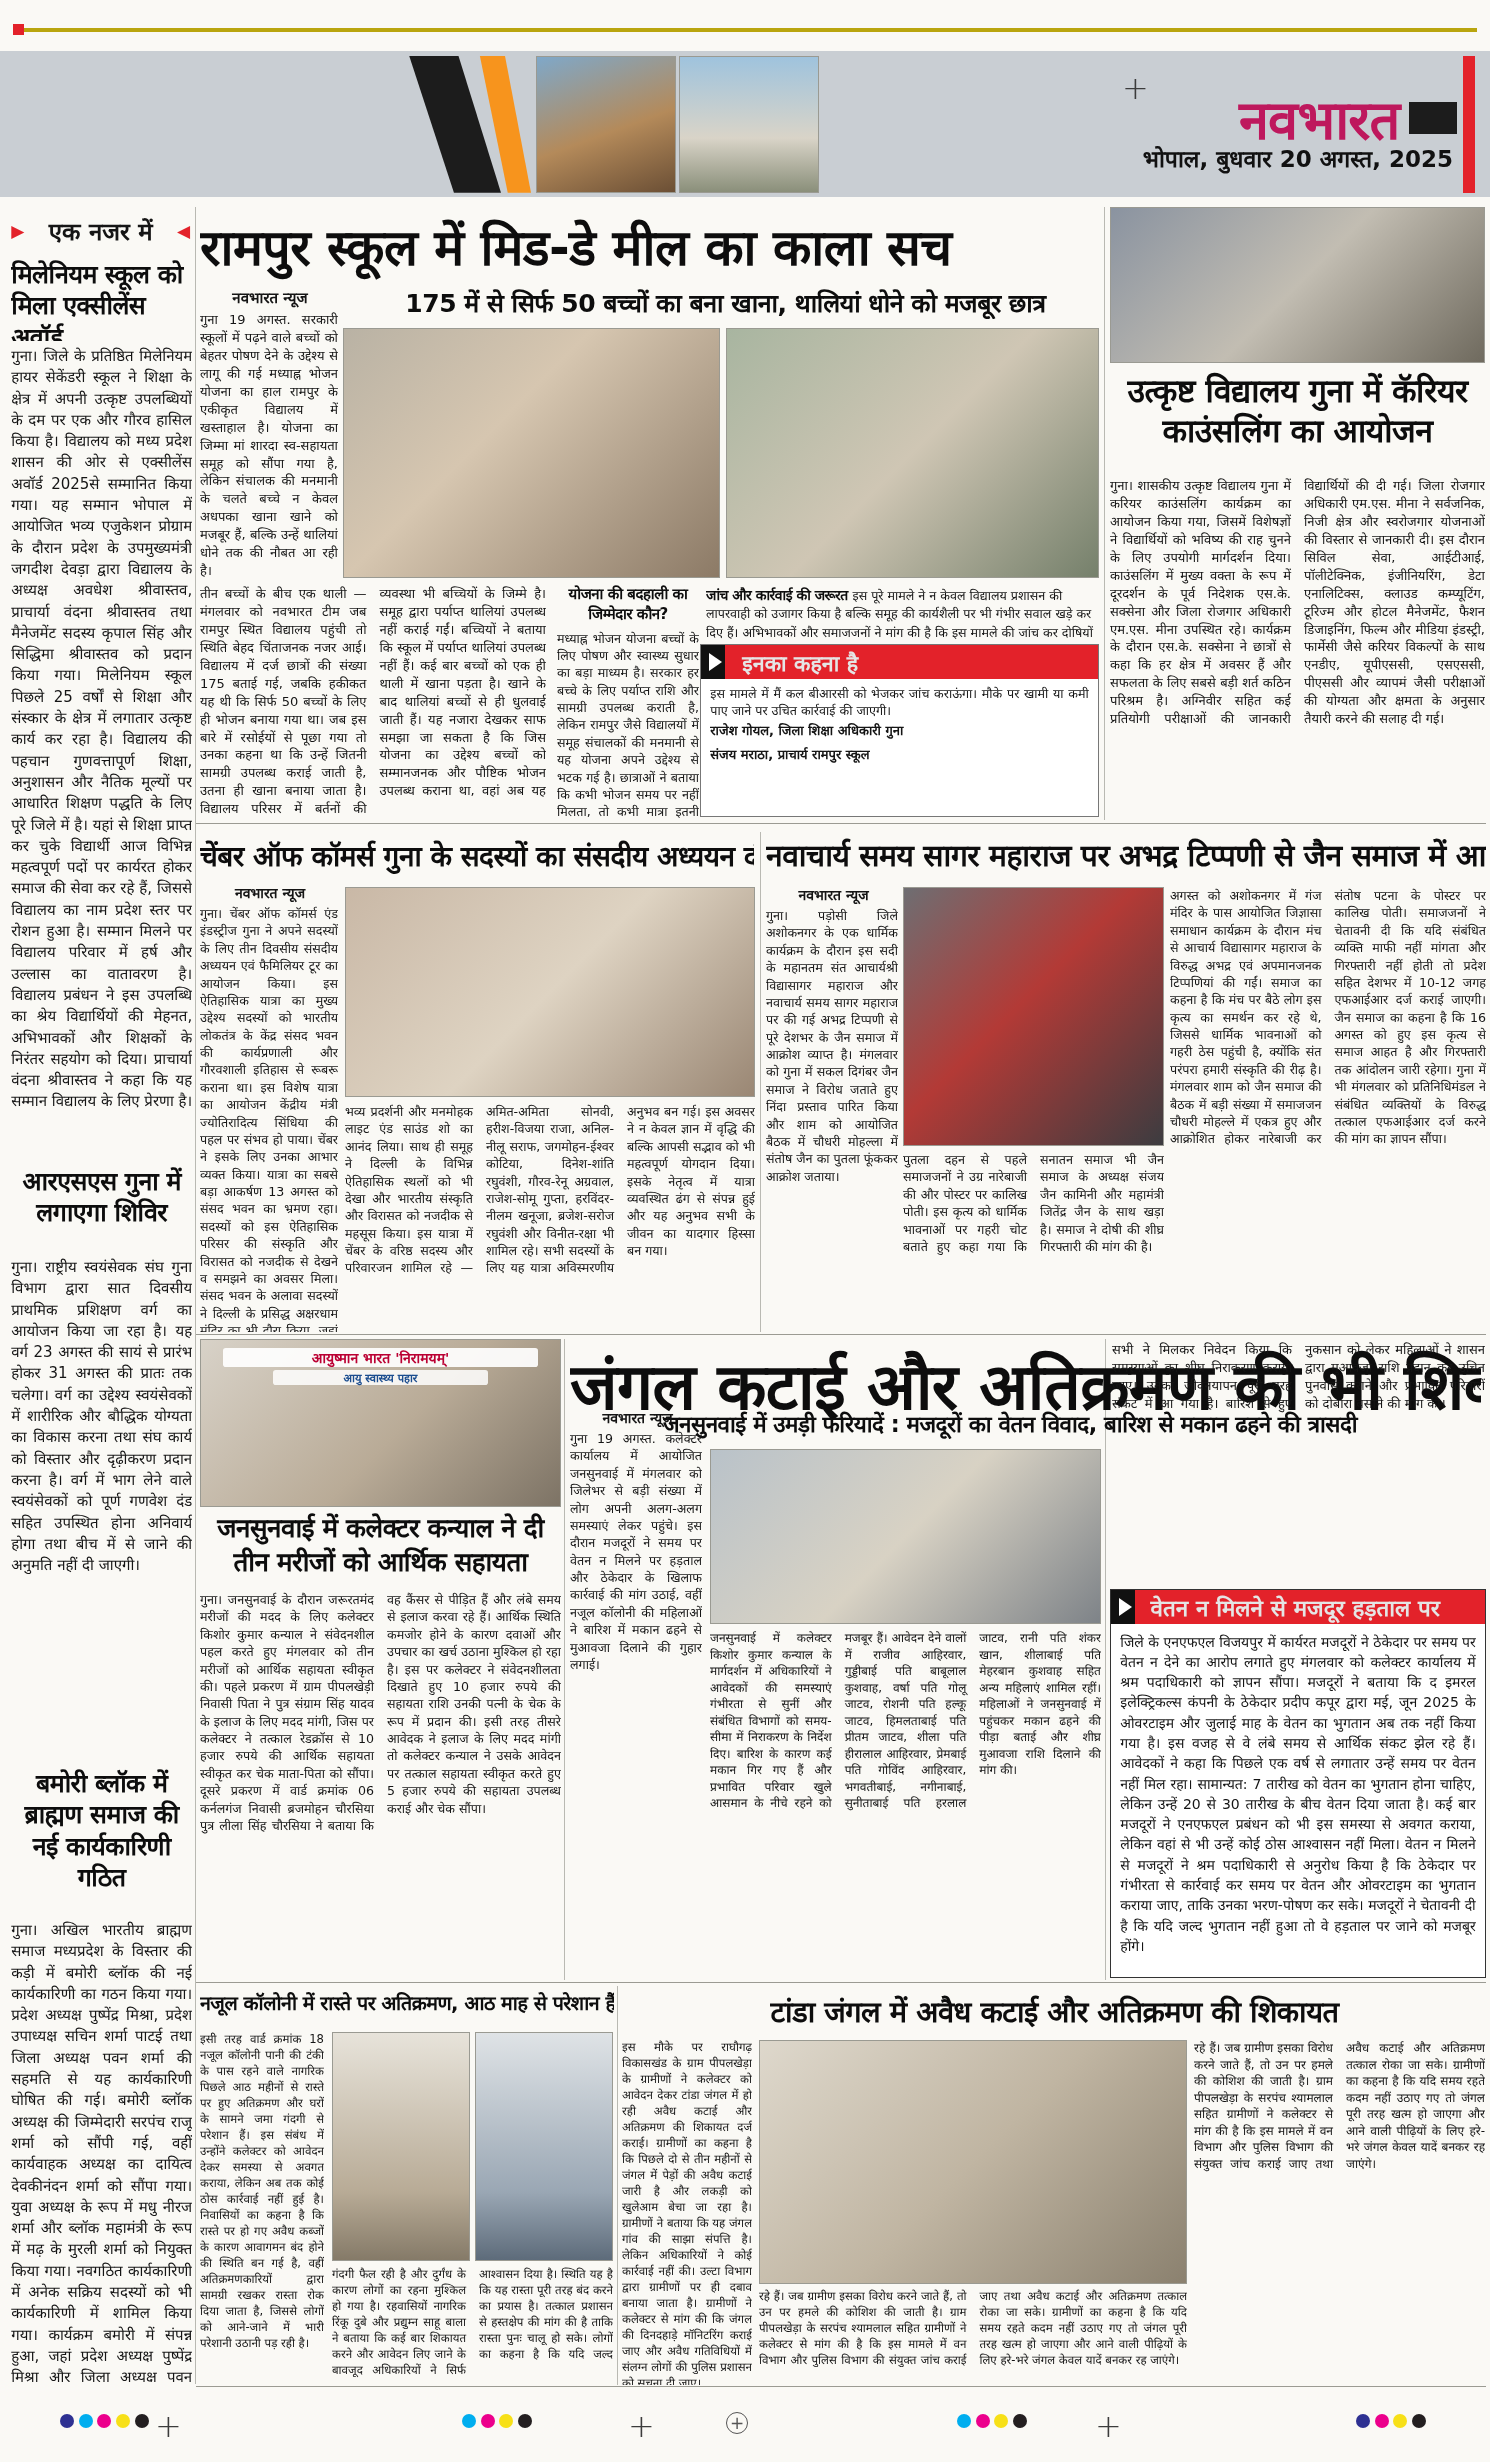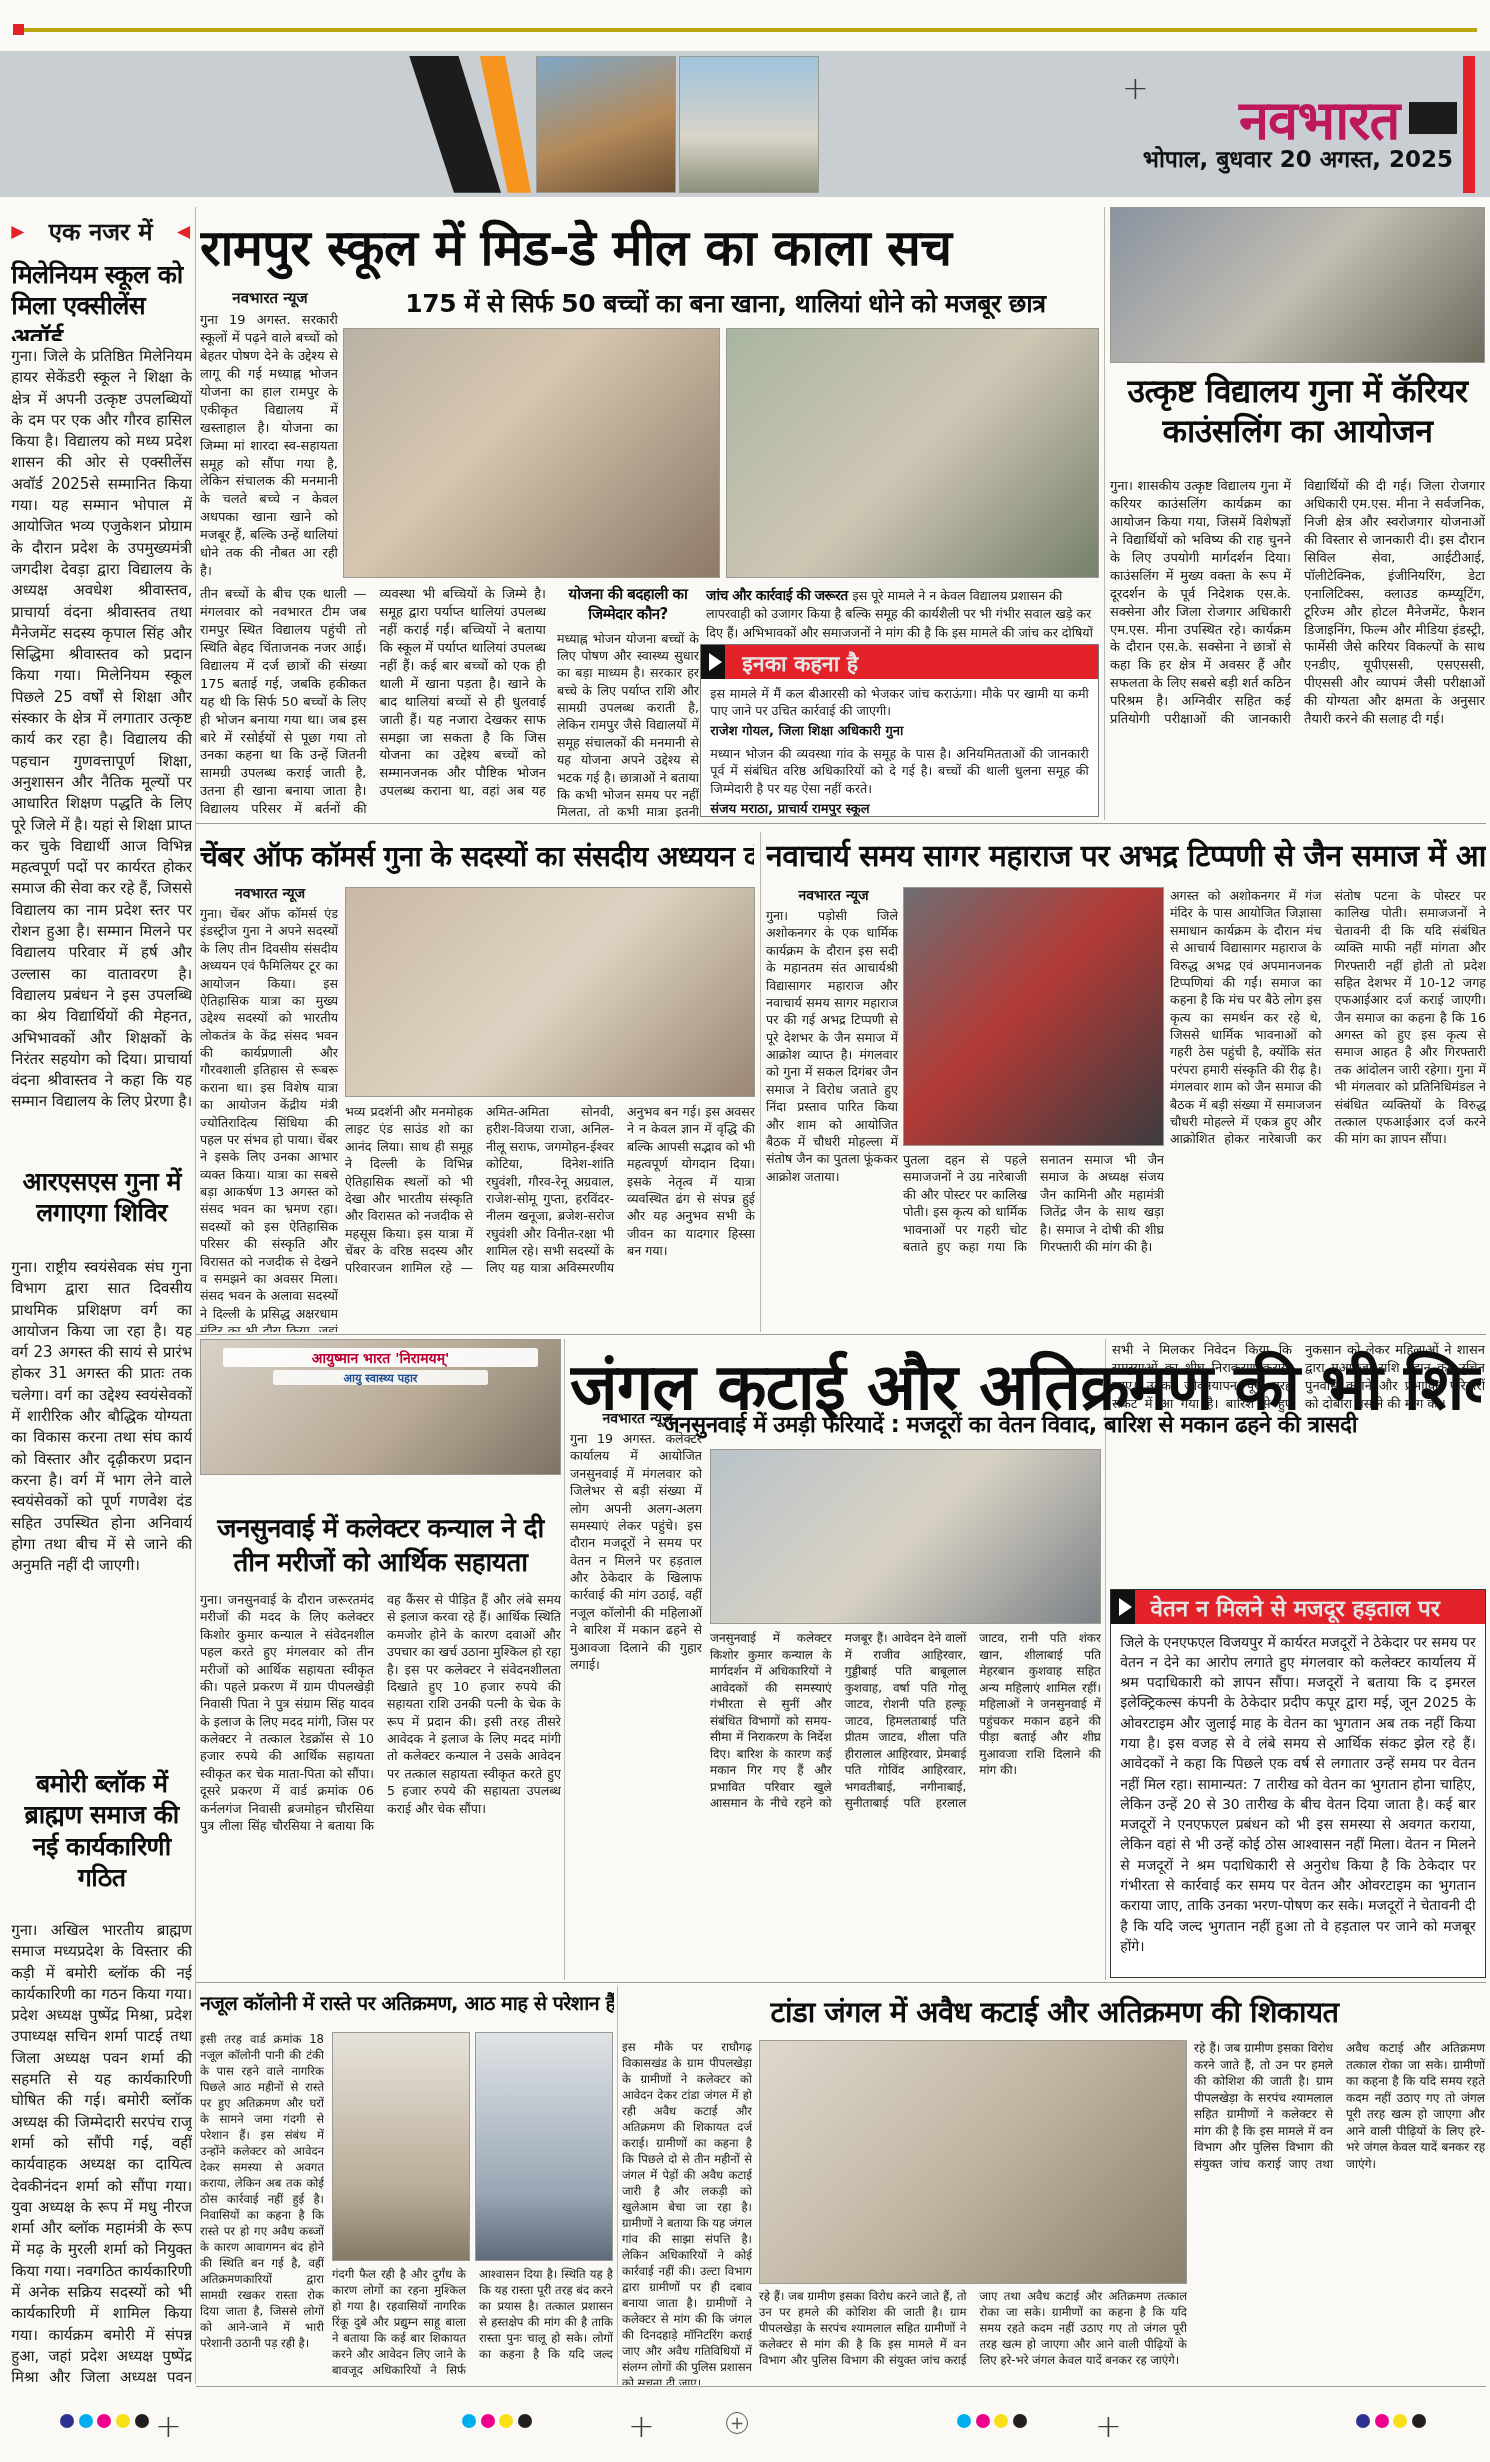--- a/index.html
+++ b/index.html
@@ -84,21 +84,20 @@
   <span class="hl" style="font-size:14px;">जांच और कार्रवाई की जरूरत</span>
   <span class="btext" style="font-size:12.6px;">इस पूरे मामले ने न केवल विद्यालय प्रशासन की लापरवाही को उजागर किया है बल्कि समूह की कार्यशैली पर भी गंभीर सवाल खड़े कर दिए हैं। अभिभावकों और समाजजनों ने मांग की है कि इस मामले की जांच कर दोषियों पर सख्त कार्रवाई की जाए, ताकि बच्चों का भविष्य और स्वास्थ्य सुरक्षित रह सके।</span>
 </div>
 <div class="abs" style="left:700px;top:644px;width:399px;height:173px;border:0.9px solid #777;background:#fff;overflow:hidden;">
   <div class="ribbon" style="height:34px;font-size:21.4px;">
     <span style="padding-left:9.3px;">इनका कहना है</span>
   </div>
   <div style="padding:5.6px 9.3px 0 9.3px;">
     <div class="btext" style="font-size:12.6px;">इस मामले में मैं कल बीआरसी को भेजकर जांच कराऊंगा। मौके पर खामी या कमी पाए जाने पर उचित कार्रवाई की जाएगी।</div>
     <div class="quote-author">राजेश गोयल, जिला शिक्षा अधिकारी गुना</div>
-    <div class="btext" style="font-size:12.6px;">मध्यान भोजन की व्यवस्था गांव के समूह के पास है। अनियमितताओं की जानकारी पूर्व में संबंधित वरिष्ठ अधिकारियों को दे गई है। बच्चों की थाली धुलना समूह की जिम्मेदारी है पर यह ऐसा नहीं करते।</div>
     <div class="quote-author">संजय मराठा, प्राचार्य रामपुर स्कूल</div>
   </div>
 </div>
 
 <div class="abs photo" style="left:1110px;top:207px;width:375px;height:156px;background:linear-gradient(135deg,#8a93a0,#c2bdb2 50%,#6f6a5e 100%);"></div>
 <div class="abs hl center" style="left:1110px;top:371px;width:375px;height:97px;font-size:32px;line-height:1.25;overflow:hidden;">उत्कृष्ट विद्यालय गुना में कॅरियर काउंसलिंग का आयोजन</div>
 <div class="abs btext cols2" style="left:1110px;top:477px;width:375px;height:341px;font-size:13px;">गुना। शासकीय उत्कृष्ट विद्यालय गुना में करियर काउंसलिंग कार्यक्रम का आयोजन किया गया, जिसमें विशेषज्ञों ने विद्यार्थियों को भविष्य की राह चुनने के लिए उपयोगी मार्गदर्शन दिया। काउंसलिंग में मुख्य वक्ता के रूप में दूरदर्शन के पूर्व निदेशक एस.के. सक्सेना और जिला रोजगार अधिकारी एम.एस. मीना उपस्थित रहे। कार्यक्रम के दौरान एस.के. सक्सेना ने छात्रों से कहा कि हर क्षेत्र में अवसर हैं और सफलता के लिए सबसे बड़ी शर्त कठिन परिश्रम है। अग्निवीर सहित कई प्रतियोगी परीक्षाओं की जानकारी विद्यार्थियों की दी गई। जिला रोजगार अधिकारी एम.एस. मीना ने सर्वजनिक, निजी क्षेत्र और स्वरोजगार योजनाओं की विस्तार से जानकारी दी। इस दौरान सिविल सेवा, आईटीआई, पॉलीटेक्निक, इंजीनियरिंग, डेटा एनालिटिक्स, क्लाउड कम्प्यूटिंग, टूरिज्म और होटल मैनेजमेंट, फैशन डिजाइनिंग, फिल्म और मीडिया इंडस्ट्री, फार्मेसी जैसे करियर विकल्पों के साथ एनडीए, यूपीएससी, एसएससी, पीएससी और व्यापमं जैसी परीक्षाओं की योग्यता और क्षमता के अनुसार तैयारी करने की सलाह दी गई।</div>
 
 <div class="abs hl nowrap" style="left:200px;top:836px;width:554px;font-size:28px;">चेंबर ऑफ कॉमर्स गुना के सदस्यों का संसदीय अध्ययन दौरा</div>
 <div class="abs byline" style="left:200px;top:883px;width:140px;font-size:14px;">नवभारत न्यूज</div>
@@ -106,21 +105,21 @@
 <div class="abs photo" style="left:345px;top:887px;width:410px;height:210px;background:linear-gradient(135deg,#c9b8a6,#ded3c2 50%,#9a8774 100%);"></div>
 <div class="abs btext cols3" style="left:345px;top:1103px;width:410px;height:229px;font-size:12.6px;">भव्य प्रदर्शनी और मनमोहक लाइट एंड साउंड शो का आनंद लिया। साथ ही समूह ने दिल्ली के विभिन्न ऐतिहासिक स्थलों को भी देखा और भारतीय संस्कृति और विरासत को नजदीक से महसूस किया। इस यात्रा में चेंबर के वरिष्ठ सदस्य और परिवारजन शामिल रहे — अमित-अमिता सोनवी, हरीश-विजया राजा, अनिल-नीलू सराफ, जगमोहन-ईश्वर कोटिया, दिनेश-शांति रघुवंशी, गौरव-रेनू अग्रवाल, राजेश-सोमू गुप्ता, हरविंदर-नीलम खनूजा, ब्रजेश-सरोज रघुवंशी और विनीत-रक्षा भी शामिल रहे। सभी सदस्यों के लिए यह यात्रा अविस्मरणीय अनुभव बन गई। इस अवसर ने न केवल ज्ञान में वृद्धि की बल्कि आपसी सद्भाव को भी महत्वपूर्ण योगदान दिया। इसके नेतृत्व में यात्रा व्यवस्थित ढंग से संपन्न हुई और यह अनुभव सभी के जीवन का यादगार हिस्सा बन गया।</div>
 
 <div class="abs hl nowrap" style="left:766px;top:834px;width:720px;font-size:30px;text-align:center;">नवाचार्य समय सागर महाराज पर अभद्र टिप्पणी से जैन समाज में आक्रोश</div>
 <div class="abs byline" style="left:766px;top:885px;width:135px;font-size:14px;">नवभारत न्यूज</div>
 <div class="abs btext" style="left:766px;top:907px;width:132px;height:425px;font-size:12.6px;">गुना। पड़ोसी जिले अशोकनगर के एक धार्मिक कार्यक्रम के दौरान इस सदी के महानतम संत आचार्यश्री विद्यासागर महाराज और नवाचार्य समय सागर महाराज पर की गई अभद्र टिप्पणी से पूरे देशभर के जैन समाज में आक्रोश व्याप्त है। मंगलवार को गुना में सकल दिगंबर जैन समाज ने विरोध जताते हुए निंदा प्रस्ताव पारित किया और शाम को आयोजित बैठक में चौधरी मोहल्ला में संतोष जैन का पुतला फूंककर आक्रोश जताया।</div>
 <div class="abs photo" style="left:903px;top:887px;width:261px;height:259px;background:linear-gradient(135deg,#6e6e72,#b33a36 45%,#3c3c40 100%);"></div>
 <div class="abs btext cols2" style="left:903px;top:1151px;width:261px;height:181px;font-size:12.6px;">पुतला दहन से पहले समाजजनों ने उग्र नारेबाजी की और पोस्टर पर कालिख पोती। इस कृत्य को धार्मिक भावनाओं पर गहरी चोट बताते हुए कहा गया कि सनातन समाज भी जैन समाज के अध्यक्ष संजय जैन कामिनी और महामंत्री जितेंद्र जैन के साथ खड़ा है। समाज ने दोषी की शीघ्र गिरफ्तारी की मांग की है।</div>
 <div class="abs btext cols2" style="left:1170px;top:887px;width:316px;height:445px;font-size:12.6px;">अगस्त को अशोकनगर में गंज मंदिर के पास आयोजित जिज्ञासा समाधान कार्यक्रम के दौरान मंच से आचार्य विद्यासागर महाराज के विरुद्ध अभद्र एवं अपमानजनक टिप्पणियां की गईं। समाज का कहना है कि मंच पर बैठे लोग इस कृत्य का समर्थन कर रहे थे, जिससे धार्मिक भावनाओं को गहरी ठेस पहुंची है, क्योंकि संत परंपरा हमारी संस्कृति की रीढ़ है। मंगलवार शाम को जैन समाज की बैठक में बड़ी संख्या में समाजजन चौधरी मोहल्ले में एकत्र हुए और आक्रोशित होकर नारेबाजी कर संतोष पटना के पोस्टर पर कालिख पोती। समाजजनों ने चेतावनी दी कि यदि संबंधित व्यक्ति माफी नहीं मांगता और गिरफ्तारी नहीं होती तो प्रदेश सहित देशभर में 10-12 जगह एफआईआर दर्ज कराई जाएगी। जैन समाज का कहना है कि 16 अगस्त को हुए इस कृत्य से समाज आहत है और गिरफ्तारी तक आंदोलन जारी रहेगा। गुना में भी मंगलवार को प्रतिनिधिमंडल ने संबंधित व्यक्तियों के विरुद्ध तत्काल एफआईआर दर्ज करने की मांग का ज्ञापन सौंपा।</div>
 
-<div class="abs photo" style="left:200px;top:1339px;width:361px;height:136px;background:linear-gradient(135deg,#d8d2c8,#b9ab97 55%,#7d7365 100%);overflow:hidden;">
+<div class="abs photo" style="left:200px;top:1339px;width:361px;height:168px;background:linear-gradient(135deg,#d8d2c8,#b9ab97 55%,#7d7365 100%);overflow:hidden;">
   <div style="margin:7.5px auto 0 auto;width:88%;background:rgba(255,255,255,.92);color:#b03; font-weight:800;font-size:14px;text-align:center;border-radius:2.8px;">आयुष्मान भारत 'निरामयम्'</div>
   <div style="margin:3.7px auto 0 auto;width:60%;background:rgba(255,255,255,.85);color:#1b4d8f;font-weight:700;font-size:11.2px;text-align:center;border-radius:2.8px;">आयु स्वास्थ्य पहार</div>
 </div>
 <div class="abs hl center" style="left:200px;top:1512px;width:361px;height:73px;font-size:26px;line-height:1.3;overflow:hidden;">जनसुनवाई में कलेक्टर कन्याल ने दी तीन मरीजों को आर्थिक सहायता</div>
 <div class="abs btext cols2" style="left:200px;top:1591px;width:361px;height:384px;font-size:12.6px;">गुना। जनसुनवाई के दौरान जरूरतमंद मरीजों की मदद के लिए कलेक्टर किशोर कुमार कन्याल ने संवेदनशील पहल करते हुए मंगलवार को तीन मरीजों को आर्थिक सहायता स्वीकृत की। पहले प्रकरण में ग्राम पीपलखेड़ी निवासी पिता ने पुत्र संग्राम सिंह यादव के इलाज के लिए मदद मांगी, जिस पर कलेक्टर ने तत्काल रेडक्रॉस से 10 हजार रुपये की आर्थिक सहायता स्वीकृत कर चेक माता-पिता को सौंपा। दूसरे प्रकरण में वार्ड क्रमांक 06 कर्नलगंज निवासी ब्रजमोहन चौरसिया पुत्र लीला सिंह चौरसिया ने बताया कि वह कैंसर से पीड़ित हैं और लंबे समय से इलाज करवा रहे हैं। आर्थिक स्थिति कमजोर होने के कारण दवाओं और उपचार का खर्च उठाना मुश्किल हो रहा है। इस पर कलेक्टर ने संवेदनशीलता दिखाते हुए 10 हजार रुपये की सहायता राशि उनकी पत्नी के चेक के रूप में प्रदान की। इसी तरह तीसरे आवेदक ने इलाज के लिए मदद मांगी तो कलेक्टर कन्याल ने उसके आवेदन पर तत्काल सहायता स्वीकृत करते हुए 5 हजार रुपये की सहायता उपलब्ध कराई और चेक सौंपा।</div>
 
 <div class="abs hl nowrap center" style="left:570px;top:1341px;width:911px;font-size:64px;">जंगल कटाई और अतिक्रमण की भी शिकायत</div>
 <div class="abs hl nowrap" style="left:663px;top:1408px;width:820px;font-size:22.4px;">जनसुनवाई में उमड़ी फरियादें : मजदूरों का वेतन विवाद, बारिश से मकान ढहने की त्रासदी</div>
 <div class="abs byline" style="left:570px;top:1408px;width:135px;font-size:14px;">नवभारत न्यूज</div>
 <div class="abs btext" style="left:570px;top:1430px;width:132px;height:544px;font-size:12.6px;">गुना 19 अगस्त. कलेक्टर कार्यालय में आयोजित जनसुनवाई में मंगलवार को जिलेभर से बड़ी संख्या में लोग अपनी अलग-अलग समस्याएं लेकर पहुंचे। इस दौरान मजदूरों ने समय पर वेतन न मिलने पर हड़ताल और ठेकेदार के खिलाफ कार्रवाई की मांग उठाई, वहीं नजूल कॉलोनी की महिलाओं ने बारिश में मकान ढहने से मुआवजा दिलाने की गुहार लगाई।</div>

